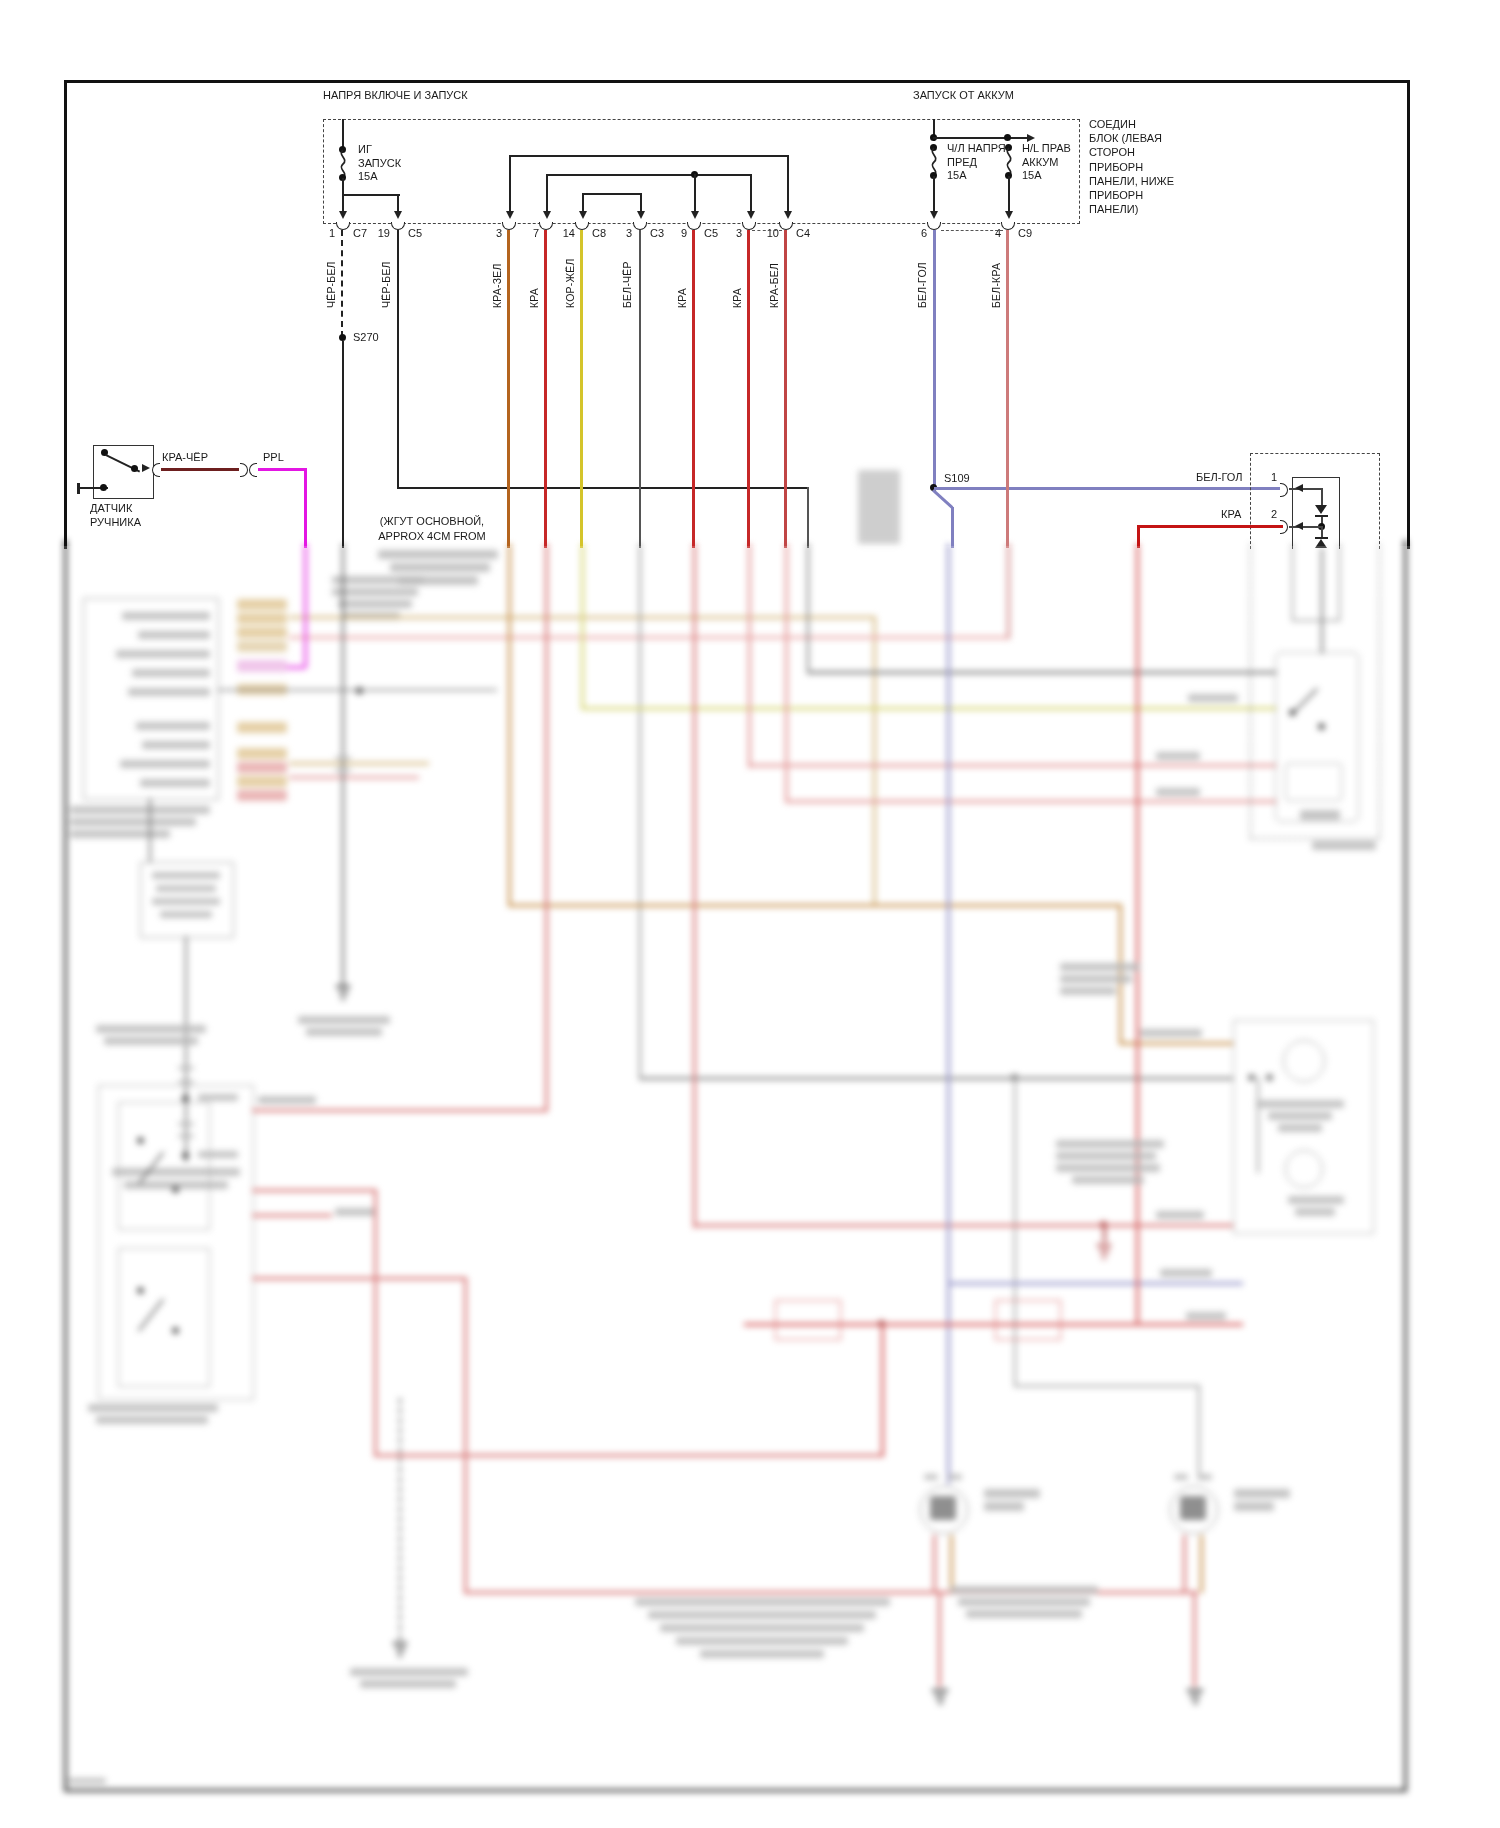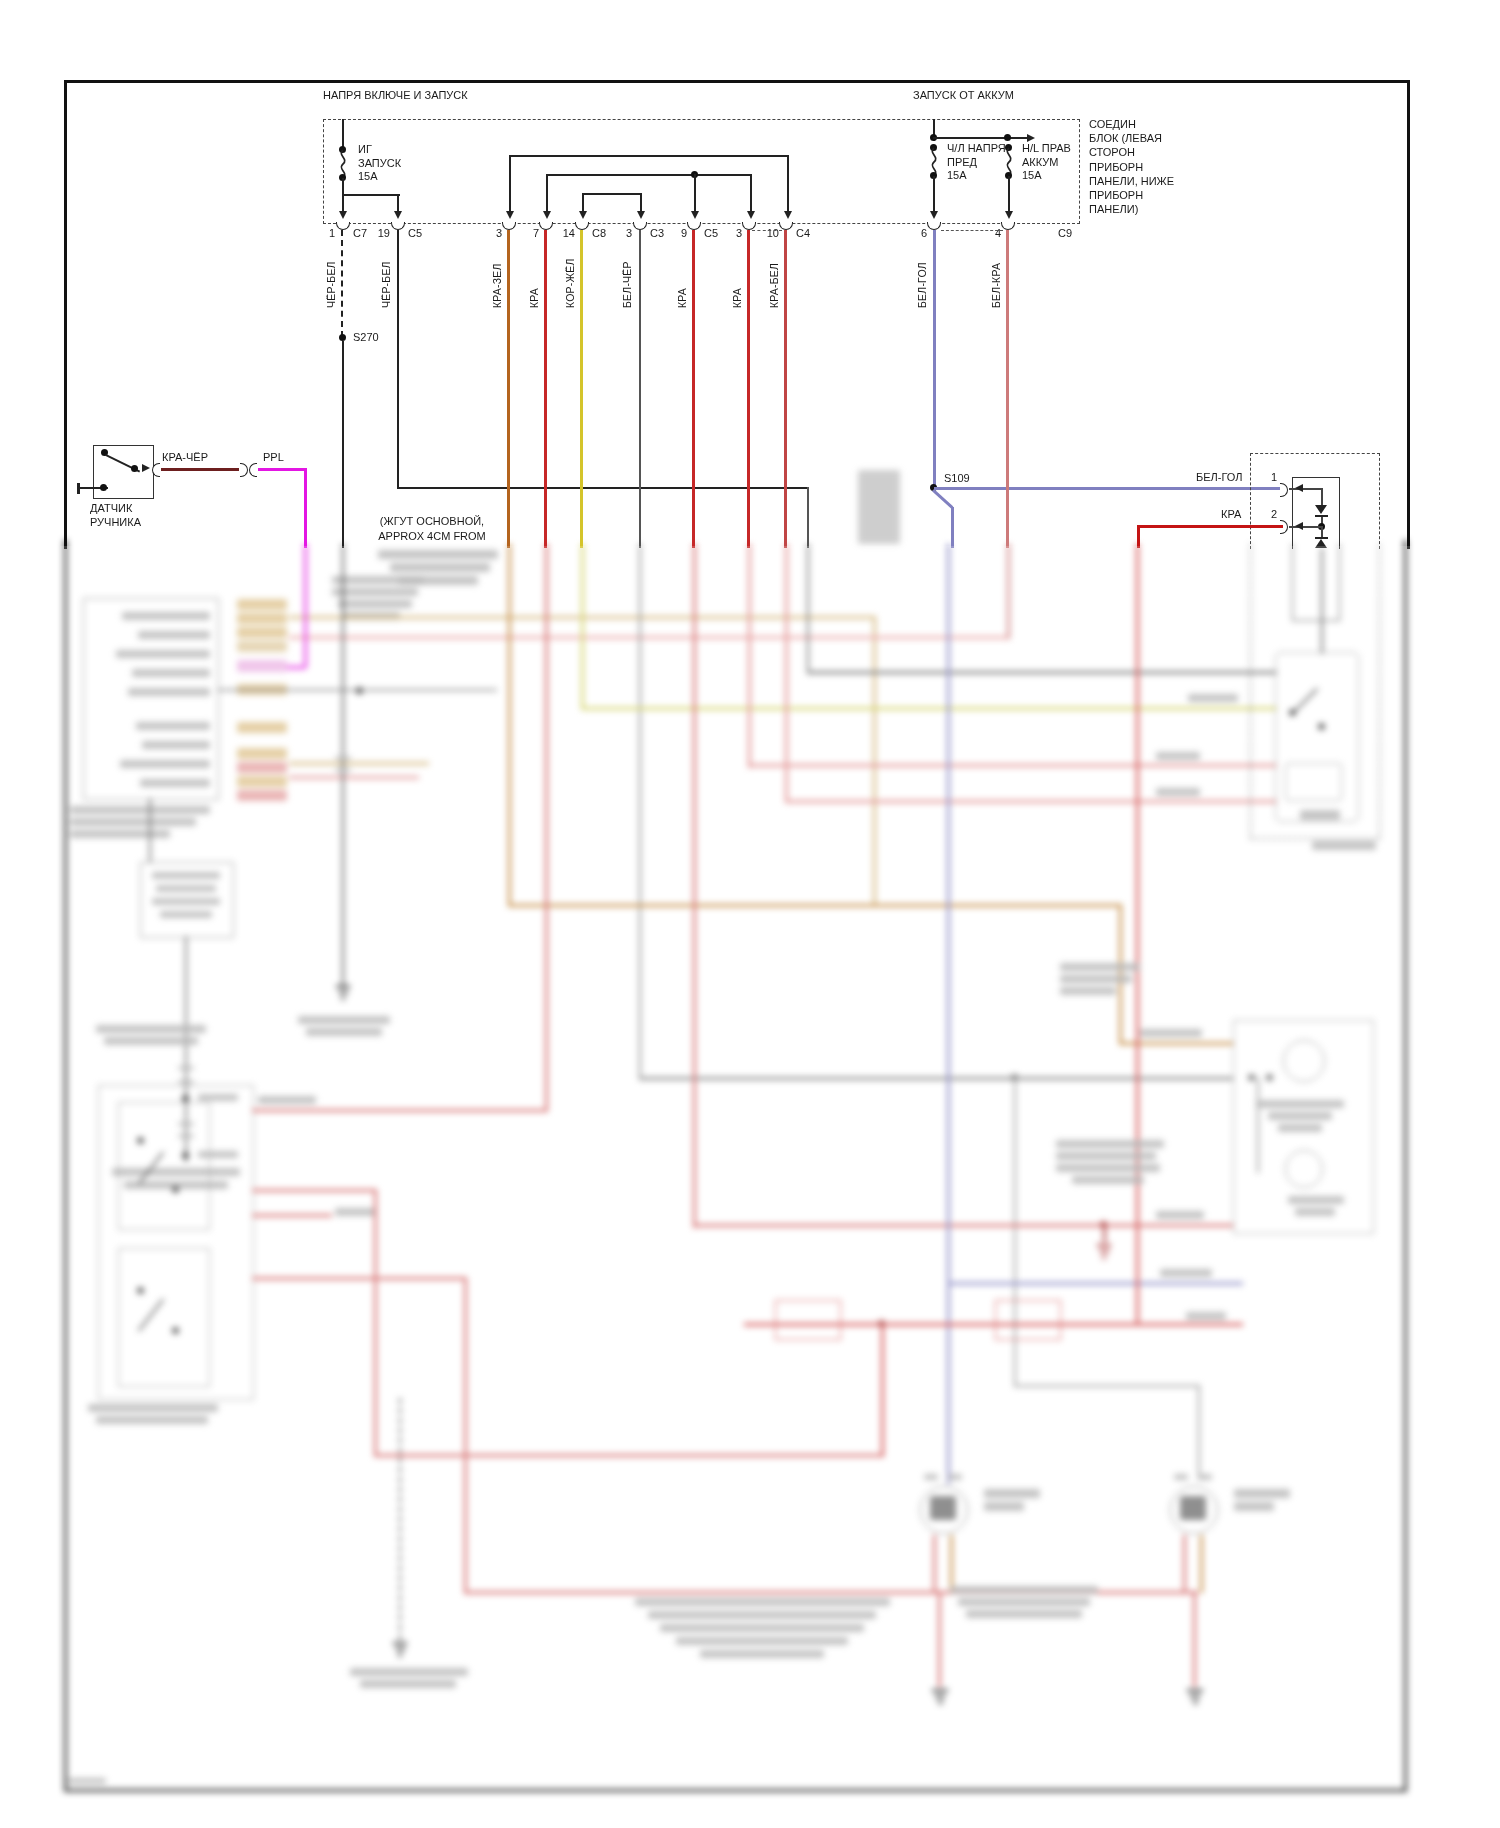--- a/index.html
+++ b/index.html
@@ -393,21 +393,21 @@
   <div class="cup" style="left:779px;top:222px;"></div>
   <div class="lbl" style="left:796px;top:227px;">C4</div>
   <div class="vlbl" style="left:768px;top:238px;">КРА-БЕЛ</div>
 
   <div class="lbl" style="left:907px;top:227px;width:20px;text-align:right;">6</div>
   <div class="cup" style="left:927px;top:222px;"></div>
   <div class="vlbl" style="left:916px;top:238px;">БЕЛ-ГОЛ</div>
 
   <div class="lbl" style="left:981px;top:227px;width:20px;text-align:right;">4</div>
   <div class="cup" style="left:1001px;top:222px;"></div>
-  <div class="lbl" style="left:1018px;top:227px;margin-left:40px;">C9</div>
+  <div class="lbl" style="left:1018px;top:227px;">C9</div>
   <div class="vlbl" style="left:990px;top:238px;">БЕЛ-КРА</div>
 
   <div style="position:absolute;left:752px;top:230px;width:30px;border-top:1.5px dashed #555;"></div>
   <div style="position:absolute;left:941px;top:230px;width:62px;border-top:1.5px dashed #555;"></div>
 
   <div style="position:absolute;left:341px;top:230px;height:107px;border-left:2px dashed #222;"></div>
   <div class="dot" style="left:339px;top:334px;"></div>
   <div class="lbl" style="left:353px;top:331px;">S270</div>
   <div class="v" style="left:342px;top:341px;height:207px;"></div>
 

